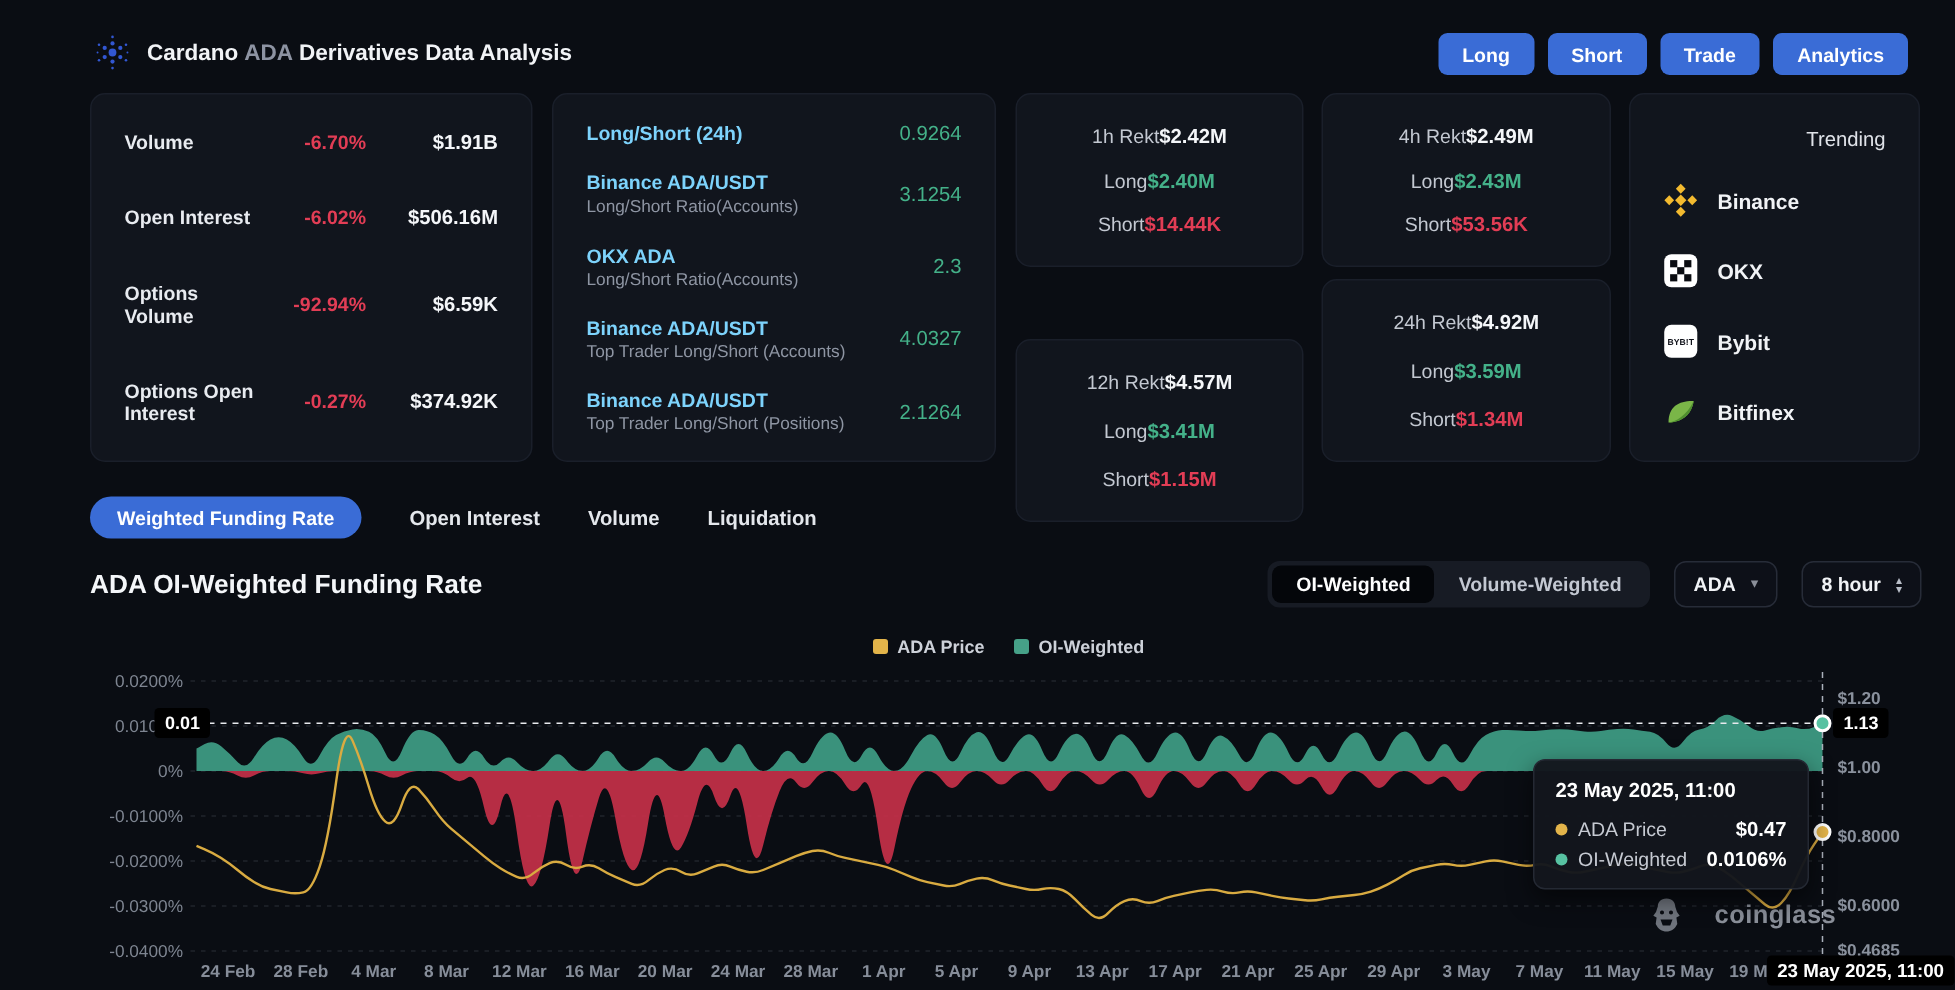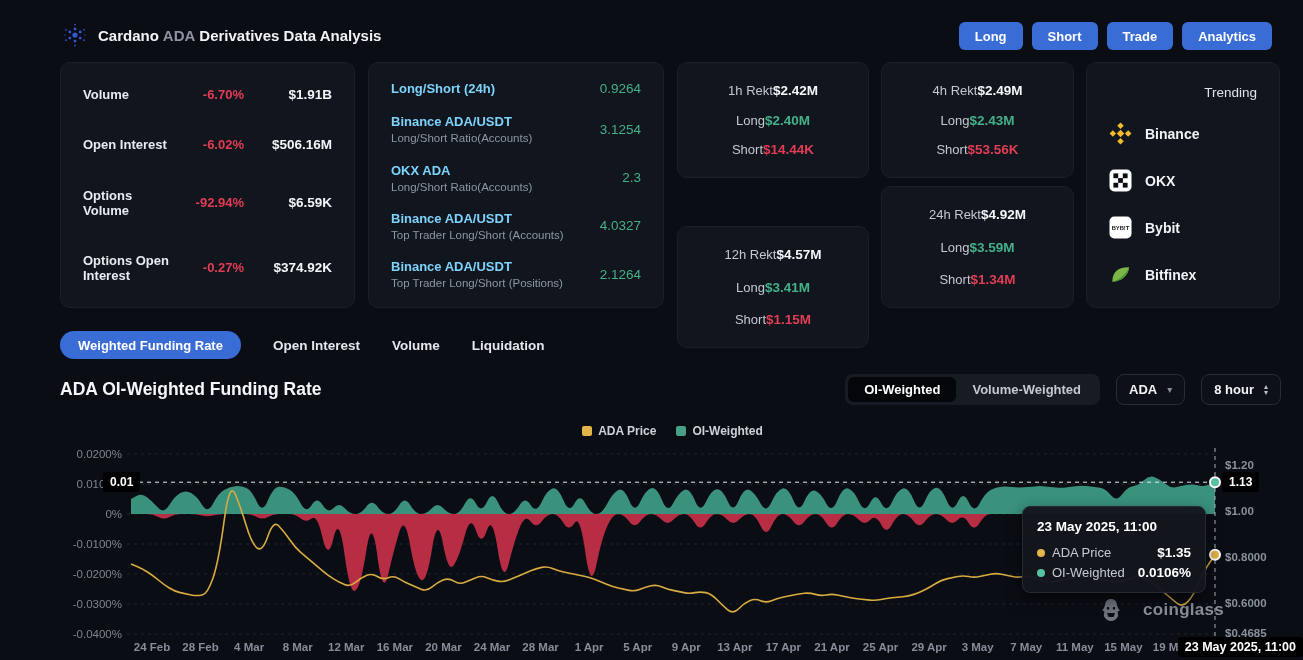--- a/index.html
+++ b/index.html
@@ -373,21 +373,21 @@
 
 <div class="badge badge-rate">0.01</div>
 <div class="badge badge-price">1.13</div>
 <div class="badge badge-date">23 May 2025, 11:00</div>
 
 <div class="tooltip">
   <div class="tt-title">23 May 2025, 11:00</div>
   <div class="tt-row">
     <span class="tt-dot" style="background: rgb(227, 180, 74);"></span>
     <span class="tt-label">ADA Price</span>
-    <span class="tt-val">$1.35</span>
+    <span class="tt-val">$0.47</span>
   </div>
   <div class="tt-row">
     <span class="tt-dot" style="background: rgb(87, 194, 162);"></span>
     <span class="tt-label">OI-Weighted</span>
     <span class="tt-val">0.0106%</span>
   </div>
 </div>
 
 <div class="wm">
   <svg width="22" height="24" viewBox="0 0 22 24">

